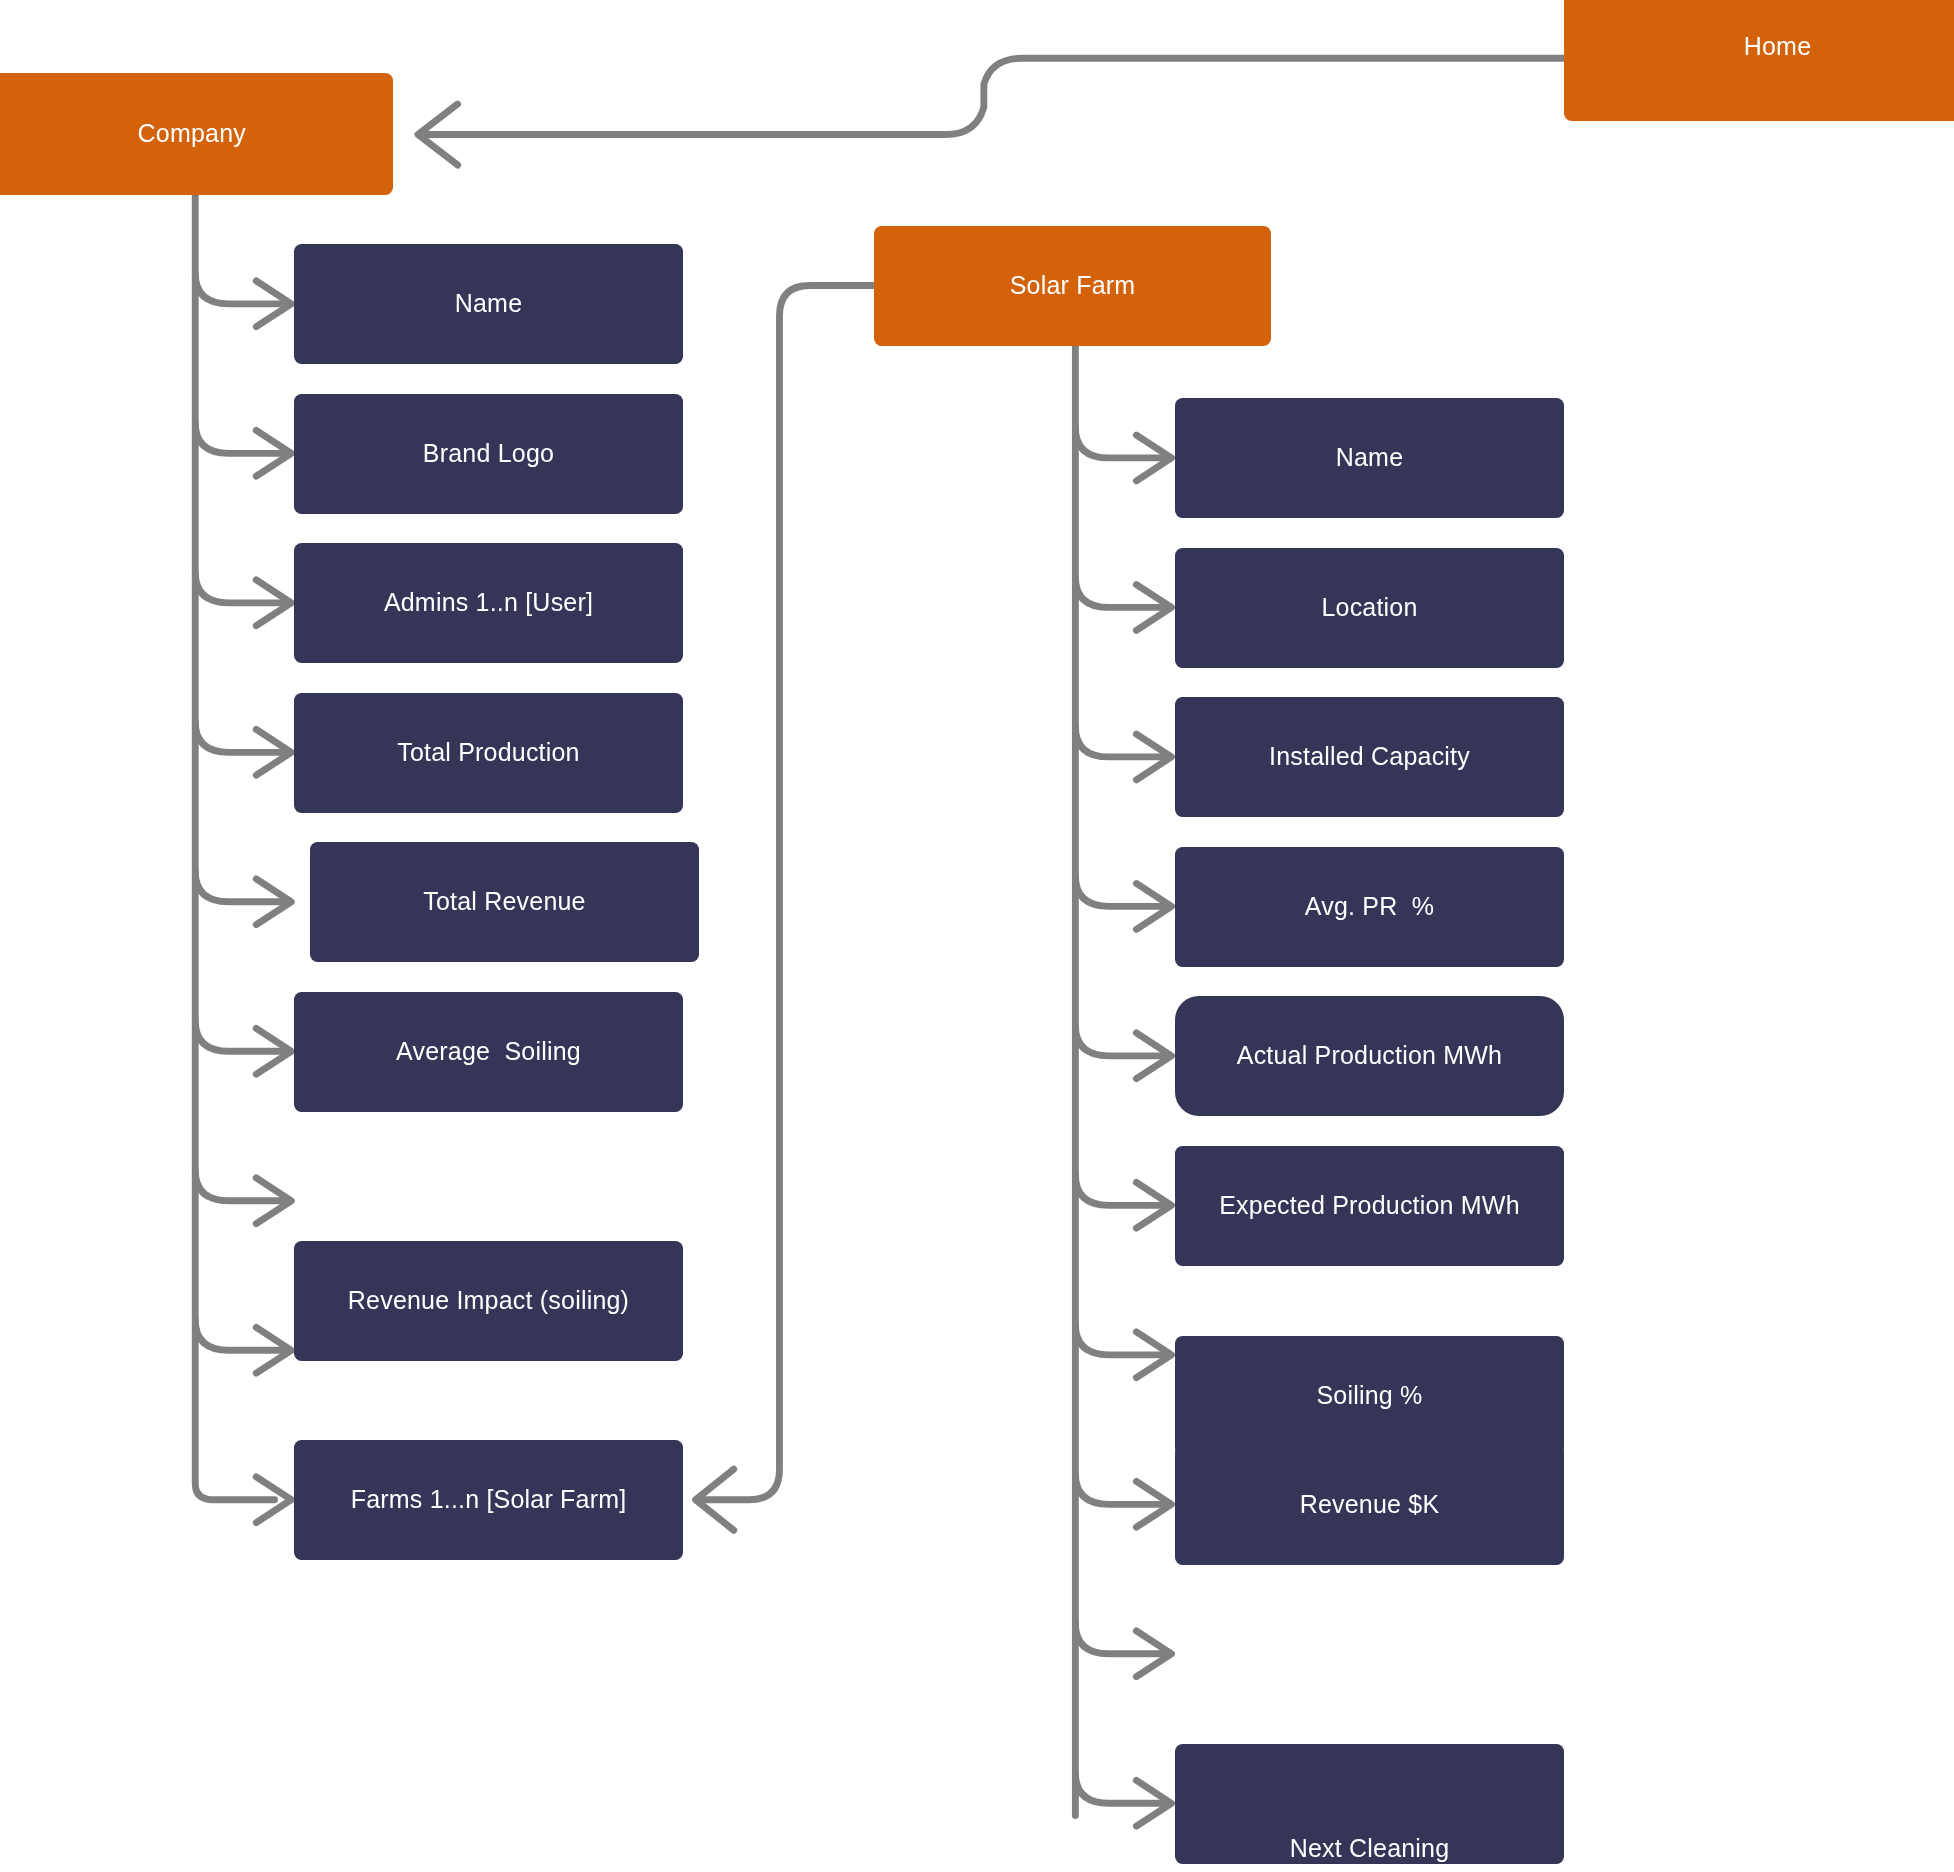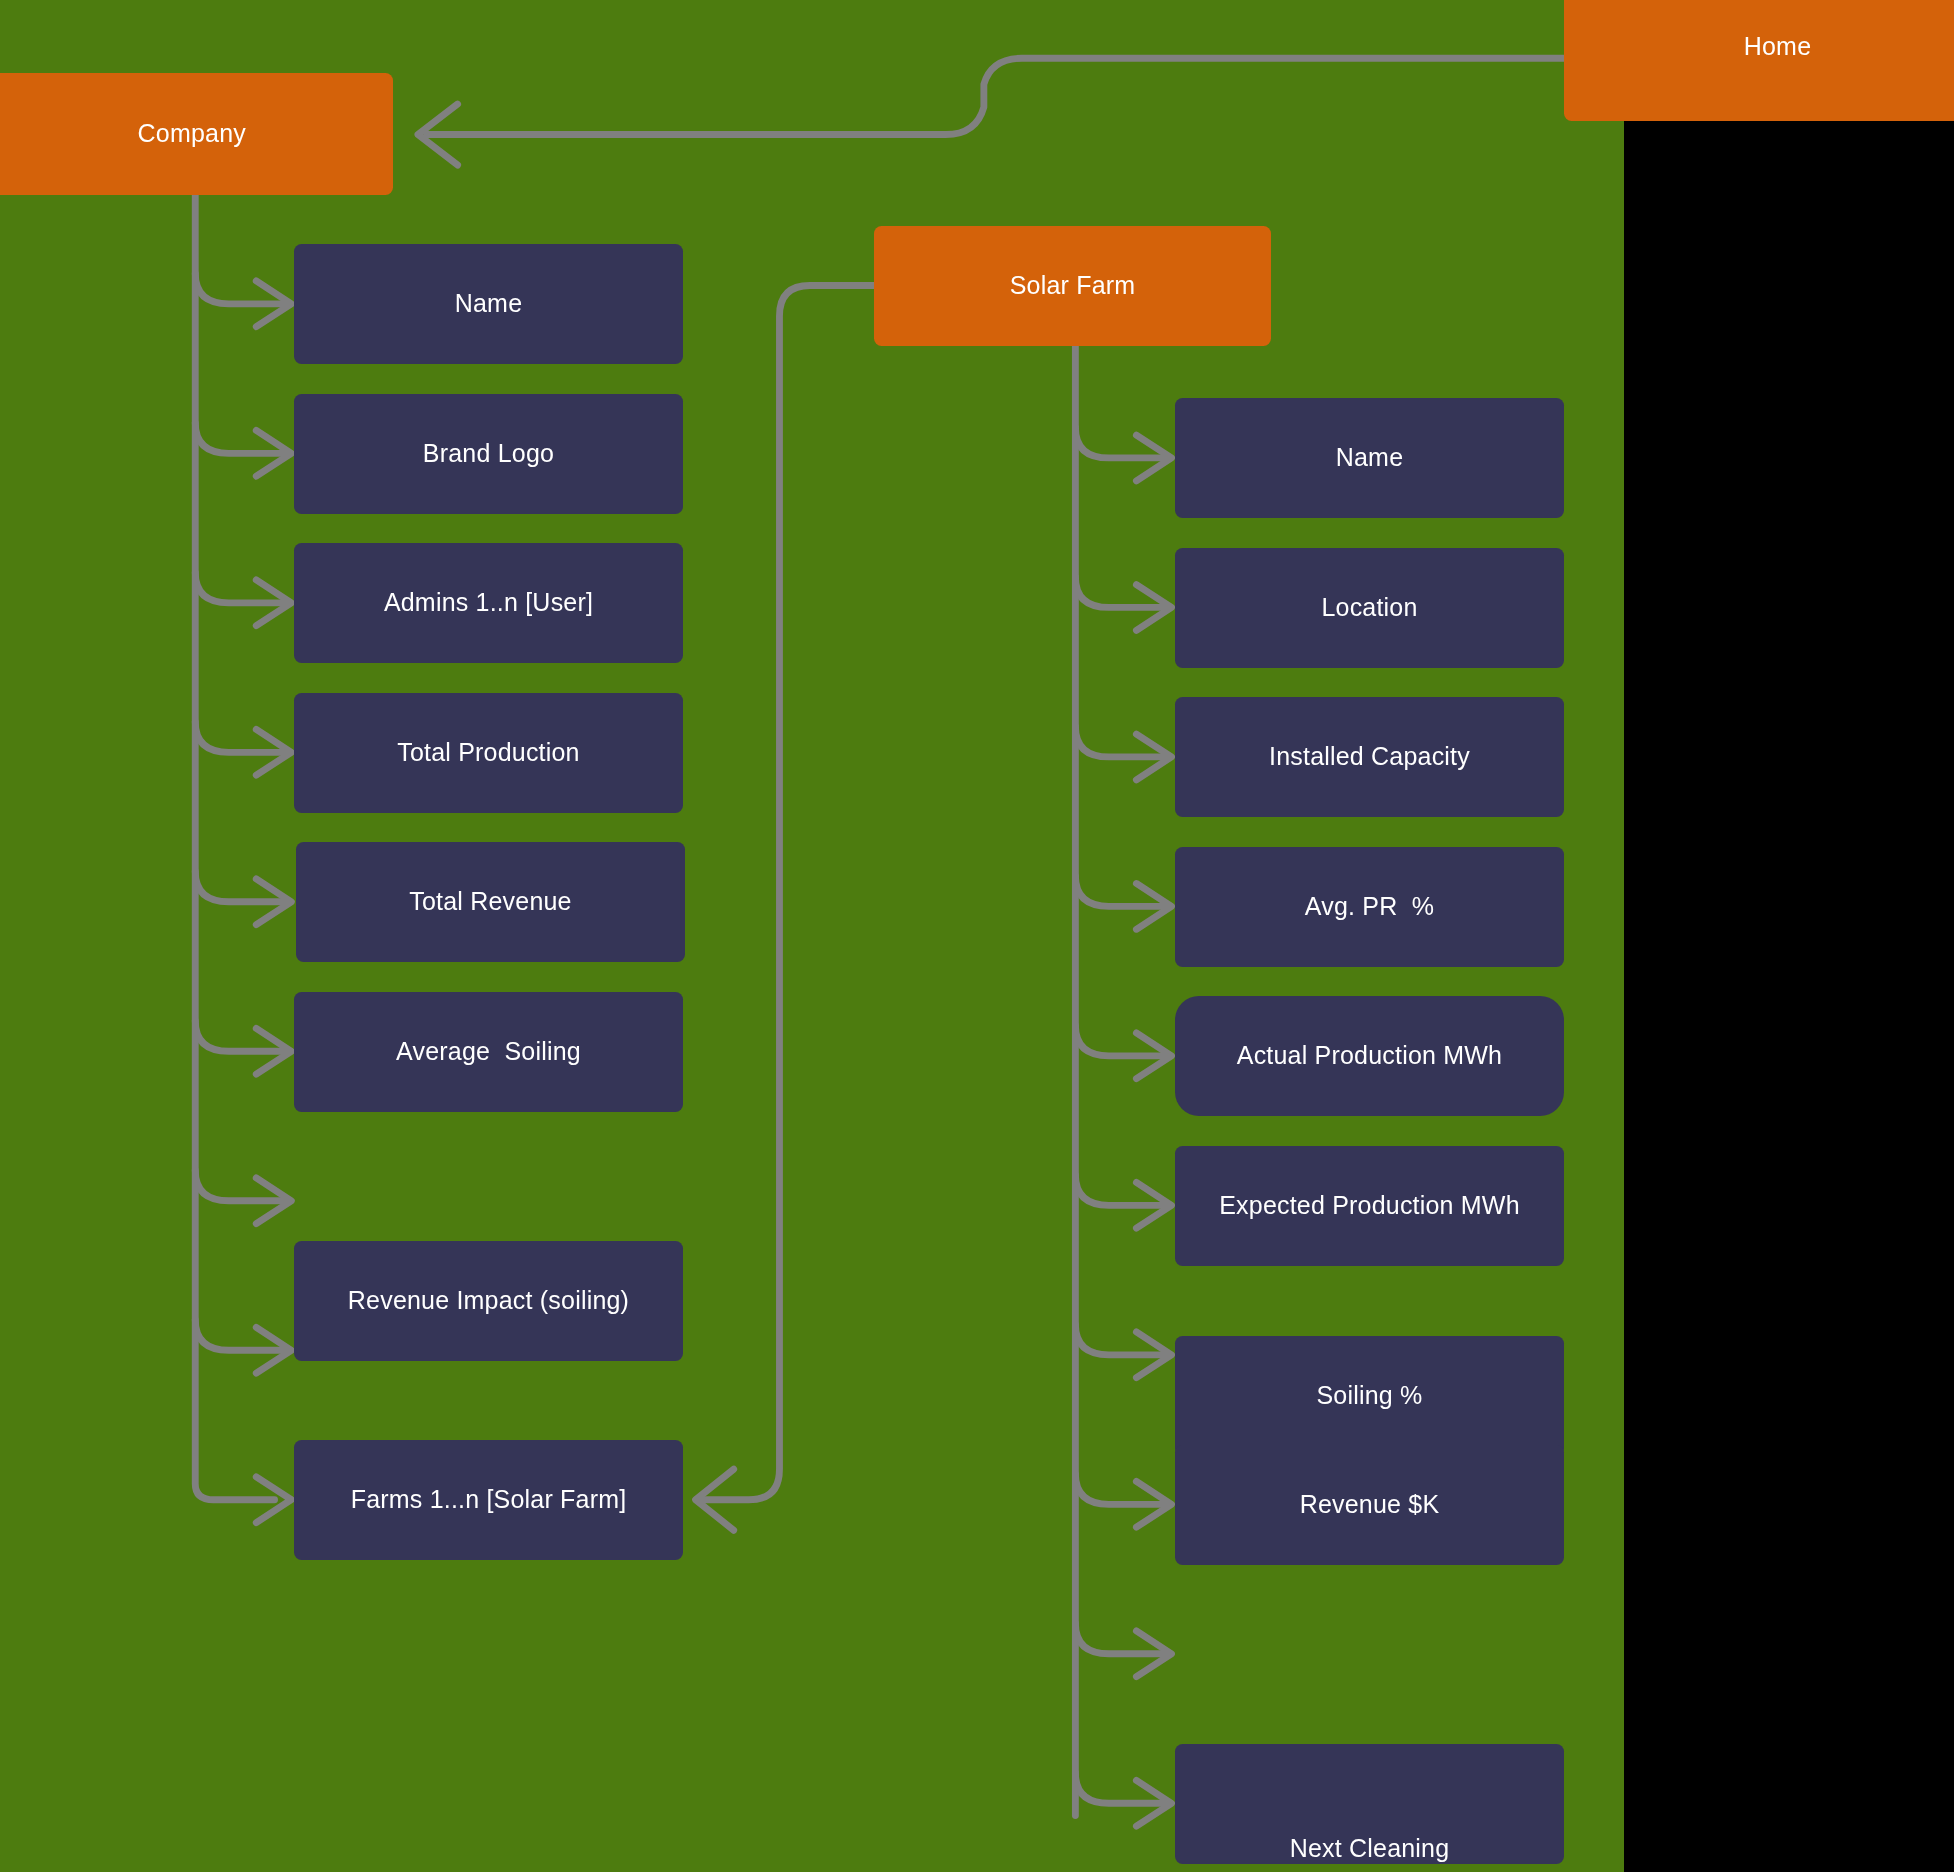--- a/index.html
+++ b/index.html
@@ -1,18 +1,18 @@
 <!DOCTYPE html>
 <html style="font-size:12.2px"><head>
 <meta charset="utf-8">
 <style>
   html,body{margin:0;padding:0;background:#000;}
   body{width:1954px;height:1873px;overflow:hidden;
        font-family:"Liberation Sans","DejaVu Sans",sans-serif;}
-  #canvas{position:relative;width:1624px;height:1873px;background:#4d7c0f;}
+  #canvas{position:relative;width:1954px;height:1873px;background:#ffffff;}
   svg.edges{position:absolute;left:0;top:0;width:1954px;height:1873px;pointer-events:none;}
   .node{position:absolute;display:flex;align-items:center;justify-content:center;
         border-radius:7.6px;box-sizing:border-box;text-align:center;}
   .node .lbl{color:#ffffff;font-size:25px;line-height:1.25;white-space:pre;letter-spacing:0.2px;}
   .root{background:#d4620a;}
   .root .lbl{font-size:25px;}
   .attr{background:#353557;}
 </style>
 </head>
 <body>
@@ -91,21 +91,21 @@
   </div>
   <div class="node attr" style="left:294px;top:394px;width:389px;height:120px;">
     <span class="lbl">Brand Logo</span>
   </div>
   <div class="node attr" style="left:294px;top:543px;width:389px;height:120px;">
     <span class="lbl">Admins 1..n [User]</span>
   </div>
   <div class="node attr" style="left:294px;top:693px;width:389px;height:120px;">
     <span class="lbl">Total Production</span>
   </div>
-  <div class="node attr" style="left:296px;top:842px;width:389px;height:120px;text-align:center;">
+  <div class="node attr" style="left:310px;top:842px;width:389px;height:120px;text-align:center;">
     <span class="lbl">Total Revenue</span>
   </div>
   <div class="node attr" style="left:294px;top:992px;width:389px;height:120px;">
     <span class="lbl">Average  Soiling</span>
   </div>
   <div class="node attr" style="left:294px;top:1241px;width:389px;height:120px;">
     <span class="lbl">Revenue Impact (soiling)</span>
   </div>
   <div class="node attr" style="left:294px;top:1440px;width:389px;height:120px;">
     <span class="lbl">Farms 1...n [Solar Farm]</span>

